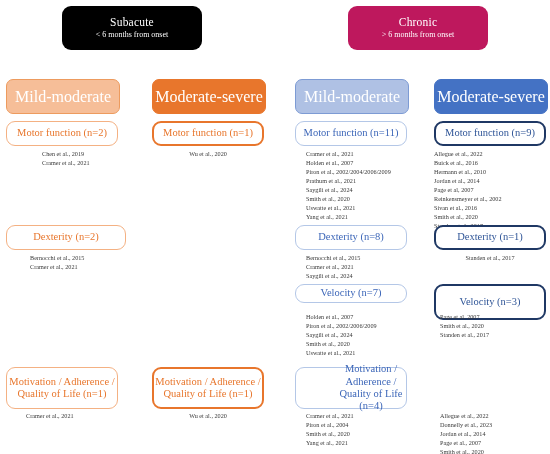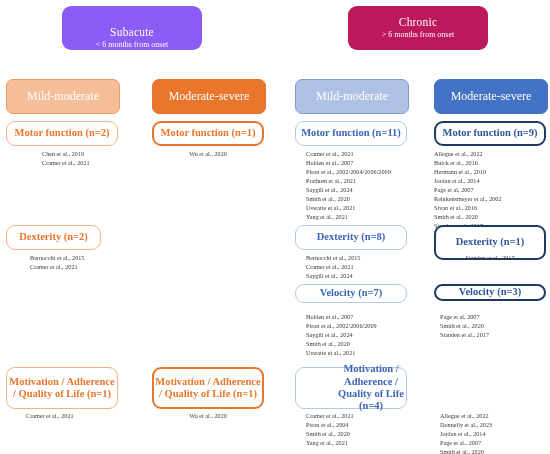--- a/index.html
+++ b/index.html
@@ -20,48 +20,47 @@
     display:flex;
     flex-direction:column;
     align-items:center;
     justify-content:center;
     text-align:center;
     line-height:1.12;
   }
   .phase-title{font-size:11.5px;letter-spacing:.2px;}
   .phase-sub{font-size:8px;margin-top:2px;font-family:Liberation Serif, serif;}
 
-  #phase-subacute{left:62px;top:6px;width:140px;height:44px;background:#8b5cf6;justify-content:flex-end;}
+  #phase-subacute{left:62px;top:6px;width:140px;height:44px;background:#000000;}
   #phase-chronic{left:348px;top:6px;width:140px;height:44px;background:#be185d;}
 
   
   .sev-box{
     position:absolute;
     height:33px;
     border-radius:7px;
     display:flex;align-items:center;justify-content:center;
-    color:#ffffff;font-size:12px;
+    color:#ffffff;font-size:16px;
     text-align:center;
   }
   #sev-sa-mild{left:6px;top:79px;width:112px;background:#F6BE98;border:1px solid #ED9B5E;}
   #sev-sa-mod{left:152px;top:79px;width:112px;background:#E8762C;border:1px solid #E8762C;}
   #sev-ch-mild{left:295px;top:79px;width:112px;background:#AFC1E4;border:1px solid #7D9BD4;}
   #sev-ch-mod{left:434px;top:79px;width:112px;background:#4472C4;border:1px solid #4472C4;}
 
   
   .outcome{
     position:absolute;
     background:#ffffff;
     border-radius:9px;
     display:flex;align-items:center;justify-content:center;
     text-align:center;
     font-size:10.5px;
     line-height:1.18;
     box-sizing:border-box;
-    font-weight:bold;
   }
   .o-sa-mild{border:1.4px solid #F4B183;color:#E8762C;}
   .o-sa-mod {border:2.2px solid #E8762C;color:#E8762C;}
   .o-ch-mild{border:1.4px solid #B4C7E7;color:#3C66B8;}
   .o-ch-mod {border:2.2px solid #1F3864;color:#2F5597;}
 
   
   .cites{
     position:absolute;
     font-size:6.2px;
@@ -93,21 +92,21 @@
   <div class="sev-box" id="sev-sa-mod">Moderate-severe</div>
   <div class="sev-box" id="sev-ch-mild">Mild-moderate</div>
   <div class="sev-box" id="sev-ch-mod">Moderate-severe</div>
 
   <div class="outcome o-sa-mild" style="left:6px;top:121px;width:112px;height:25px;">Motor function (n=2)</div>
   <div class="cites" style="left:42px;top:150px;width:110px;">
     <div>Chen et al., 2019</div>
     <div>Cramer et al., 2021</div>
   </div>
 
-  <div class="outcome o-sa-mild" style="left:6px;top:225px;width:95px;height:25px;">Dexterity (n=2)</div>
+  <div class="outcome o-sa-mild" style="left:6px;top:225px;width:120px;height:25px;">Dexterity (n=2)</div>
   <div class="cites" style="left:30px;top:254px;width:120px;">
     <div>Bernocchi et al., 2015</div>
     <div>Cramer et al., 2021</div>
   </div>
 
   <div class="outcome o-sa-mild" style="left:6px;top:367px;width:112px;height:42px;">Motivation / Adherence / Quality of Life (n=1)</div>
   <div class="cites" style="left:26px;top:412px;width:120px;">
     <div>Cramer et al., 2021</div>
   </div>
 
@@ -163,26 +162,26 @@
     <div>Buick et al., 2016</div>
     <div>Hermann et al., 2010</div>
     <div>Jordan et al., 2014</div>
     <div>Page et al, 2007</div>
     <div>Reinkensmeyer et al., 2002</div>
     <div>Sivan et al., 2016</div>
     <div>Smith et al., 2020</div>
     <div>Standen et al., 2017</div>
   </div>
 
-  <div class="outcome o-ch-mod" style="left:434px;top:225px;width:112px;height:35px;text-align:center;">Dexterity (n=1)</div>
+  <div class="outcome o-ch-mod" style="left:434px;top:225px;width:112px;height:25px;text-align:center;">Dexterity (n=1)</div>
   <div class="cites center" style="left:434px;top:254px;width:112px;">
     <div>Standen et al., 2017</div>
   </div>
 
-  <div class="outcome o-ch-mod" style="left:434px;top:284px;width:112px;height:17px;">Velocity (n=3)</div>
+  <div class="outcome o-ch-mod" style="left:434px;top:284px;width:112px;height:36px;">Velocity (n=3)</div>
   <div class="cites" style="left:440px;top:313px;width:120px;">
     <div>Page et al, 2007</div>
     <div>Smith et al., 2020</div>
     <div>Standen et al., 2017</div>
   </div>
 
   <div class="cites" style="left:440px;top:412px;width:120px;">
     <div>Allegue et al., 2022</div>
     <div>Donnelly et al., 2023</div>
     <div>Jordan et al., 2014</div>

